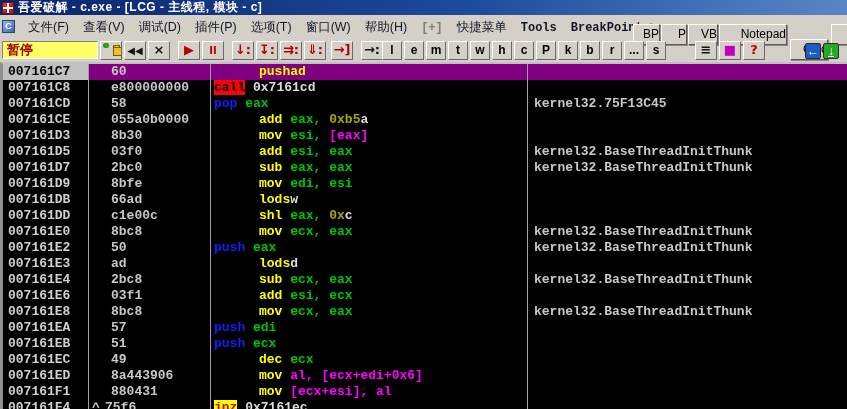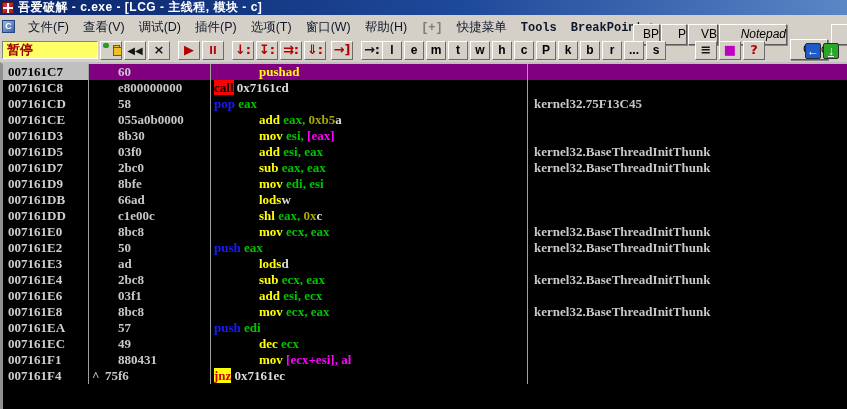--- a/index.html
+++ b/index.html
@@ -82,32 +82,32 @@
     width:16px; height:16px; margin-right:2px; flex:none; border-radius:2px;
     color:#fff; font-size:12px; font-weight:bold; text-align:center; line-height:15px;
     border:1px solid #2a2a2a;
   }
   .sqbtn .ul { text-decoration:underline; }
   
   .disasm {
     position:absolute; top:62px; left:0; right:0; bottom:0;
     background:var(--disasm_bg,#000);
     border-top:2px solid #c0c0c0; border-left:3px solid #909090;
-    font-family:Liberation Serif, serif; font-size:13px; font-weight:bold;
+    font-family:Liberation Mono, monospace; font-size:13px; font-weight:bold;
     overflow:hidden;
   }
   .drow { display:flex; height:16px; line-height:16px; white-space:pre; }
   .drow.hl { background:var(--highlight_row,#800080); }
   .c-addr {
     width:86px; flex:none; padding-left:5px; color:#d0d0d0;
     border-right:1px solid #a0a0a0;
   }
   .c-addr.sel { background:var(--selected_address_bg,#c0c0c0); color:#000; }
   .c-bytes {
-    width:122px; flex:none; padding-left:29px; color:var(--plain_text,#c8c8c8);
+    width:122px; flex:none; padding-left:22px; color:var(--plain_text,#c8c8c8);
     border-right:1px solid #a0a0a0;
   }
   .c-bytes.caret { padding-left:3px; }
   .caret-ch { display:inline-block; width:13px; }
   .c-instr { width:317px; flex:none; padding-left:3px; border-right:1px solid #a0a0a0; }
   .c-comment { flex:1; padding-left:6px; color:var(--plain_text,#c8c8c8); overflow:hidden; }
   .t-y { color:var(--mnemonic_yellow,#ffff00);margin-left:45px; }
   .t-b { color:var(--mnemonic_blue,#1a1aff); }
   .t-g { color:var(--register_green,#00c400); }
   .t-m { color:var(--memory_magenta,#ff00ff); }
@@ -127,21 +127,21 @@
 
   <div class="header">
     <div class="menubar">
       <span class="child-icon">C</span>
       <span id="menu-items"><span class="menu-item">文件(F)</span><span class="menu-item">查看(V)</span><span class="menu-item">调试(D)</span><span class="menu-item">插件(P)</span><span class="menu-item">选项(T)</span><span class="menu-item">窗口(W)</span><span class="menu-item">帮助(H)</span><span class="menu-item muted mono">[+]</span><span class="menu-item">快捷菜单</span><span class="menu-item mono">Tools</span><span class="menu-item mono">BreakPoint-&gt;</span></span>
     </div>
     <div id="quick-buttons">
         <div class="qbtn" style="left: 633px; width: 27px;">BP</div>
         <div class="qbtn" style="left: 661px; width: 26px;">P</div>
         <div class="qbtn" style="left: 688px; width: 30px;">VB</div>
-        <div class="qbtn" style="left: 719px; width: 68px; font-style: italic;">Notepad</div>
+        <div class="qbtn" style="left: 719px; width: 68px;">Notepad</div>
         <div class="qbtn" style="left: 790px; width: 38px; margin-top: 15px;">Calc</div>
         <div class="qbtn" style="left: 831px; width: 30px;">F</div>
       </div>
     <span class="status">暂停</span>
     <div class="tb-group" id="tb-icons" style="left:100px">
         <span class="tbtn "><span class="folder-face"><span class="folder-tab"></span><span class="folder-back"></span><span class="folder-dot"></span></span></span>
         <span class="tbtn black small">◀◀</span>
         <span class="tbtn black">×</span>
         <span class="tb-gap"></span>
         <span class="tbtn red">▶</span>
@@ -193,17 +193,19 @@
       <div class="drow"><span class="c-addr">007161D9</span><span class="c-bytes">8bfe</span><span class="c-instr"><span class="t-y">mov </span><span class="t-g">edi, </span><span class="t-g">esi</span></span><span class="c-comment"></span></div>
       <div class="drow"><span class="c-addr">007161DB</span><span class="c-bytes">66ad</span><span class="c-instr"><span class="t-y">lods</span><span class="t-w">w</span></span><span class="c-comment"></span></div>
       <div class="drow"><span class="c-addr">007161DD</span><span class="c-bytes">c1e00c</span><span class="c-instr"><span class="t-y">shl </span><span class="t-g">eax, </span><span class="t-o">0x</span><span class="t-w">c</span></span><span class="c-comment"></span></div>
       <div class="drow"><span class="c-addr">007161E0</span><span class="c-bytes">8bc8</span><span class="c-instr"><span class="t-y">mov </span><span class="t-g">ecx, </span><span class="t-g">eax</span></span><span class="c-comment">kernel32.BaseThreadInitThunk</span></div>
       <div class="drow"><span class="c-addr">007161E2</span><span class="c-bytes">50</span><span class="c-instr"><span class="t-b">push </span><span class="t-g">eax</span></span><span class="c-comment">kernel32.BaseThreadInitThunk</span></div>
       <div class="drow"><span class="c-addr">007161E3</span><span class="c-bytes">ad</span><span class="c-instr"><span class="t-y">lods</span><span class="t-w">d</span></span><span class="c-comment"></span></div>
       <div class="drow"><span class="c-addr">007161E4</span><span class="c-bytes">2bc8</span><span class="c-instr"><span class="t-y">sub </span><span class="t-g">ecx, </span><span class="t-g">eax</span></span><span class="c-comment">kernel32.BaseThreadInitThunk</span></div>
       <div class="drow"><span class="c-addr">007161E6</span><span class="c-bytes">03f1</span><span class="c-instr"><span class="t-y">add </span><span class="t-g">esi, </span><span class="t-g">ecx</span></span><span class="c-comment"></span></div>
       <div class="drow"><span class="c-addr">007161E8</span><span class="c-bytes">8bc8</span><span class="c-instr"><span class="t-y">mov </span><span class="t-g">ecx, </span><span class="t-g">eax</span></span><span class="c-comment">kernel32.BaseThreadInitThunk</span></div>
       <div class="drow"><span class="c-addr">007161EA</span><span class="c-bytes">57</span><span class="c-instr"><span class="t-b">push </span><span class="t-g">edi</span></span><span class="c-comment"></span></div>
+      <div class="drow"><span class="c-addr">007161EB</span><span class="c-bytes">51</span><span class="c-instr"><span class="t-b">push </span><span class="t-g">ecx</span></span><span class="c-comment"></span></div>
       <div class="drow"><span class="c-addr">007161EC</span><span class="c-bytes">49</span><span class="c-instr"><span class="t-y">dec </span><span class="t-g">ecx</span></span><span class="c-comment"></span></div>
+      <div class="drow"><span class="c-addr">007161ED</span><span class="c-bytes">8a443906</span><span class="c-instr"><span class="t-y">mov </span><span class="t-m">al, </span><span class="t-m">[ecx+edi+0x6]</span></span><span class="c-comment"></span></div>
       <div class="drow"><span class="c-addr">007161F1</span><span class="c-bytes">880431</span><span class="c-instr"><span class="t-y">mov </span><span class="t-m">[ecx+esi], </span><span class="t-m">al</span></span><span class="c-comment"></span></div>
       <div class="drow"><span class="c-addr">007161F4</span><span class="c-bytes caret"><span class="caret-ch">^</span>75f6</span><span class="c-instr"><span class="t-jmp">jnz</span><span class="t-w"> 0x7161ec</span></span><span class="c-comment"></span></div>
     </div>
 </div>
 
 </body></html>

